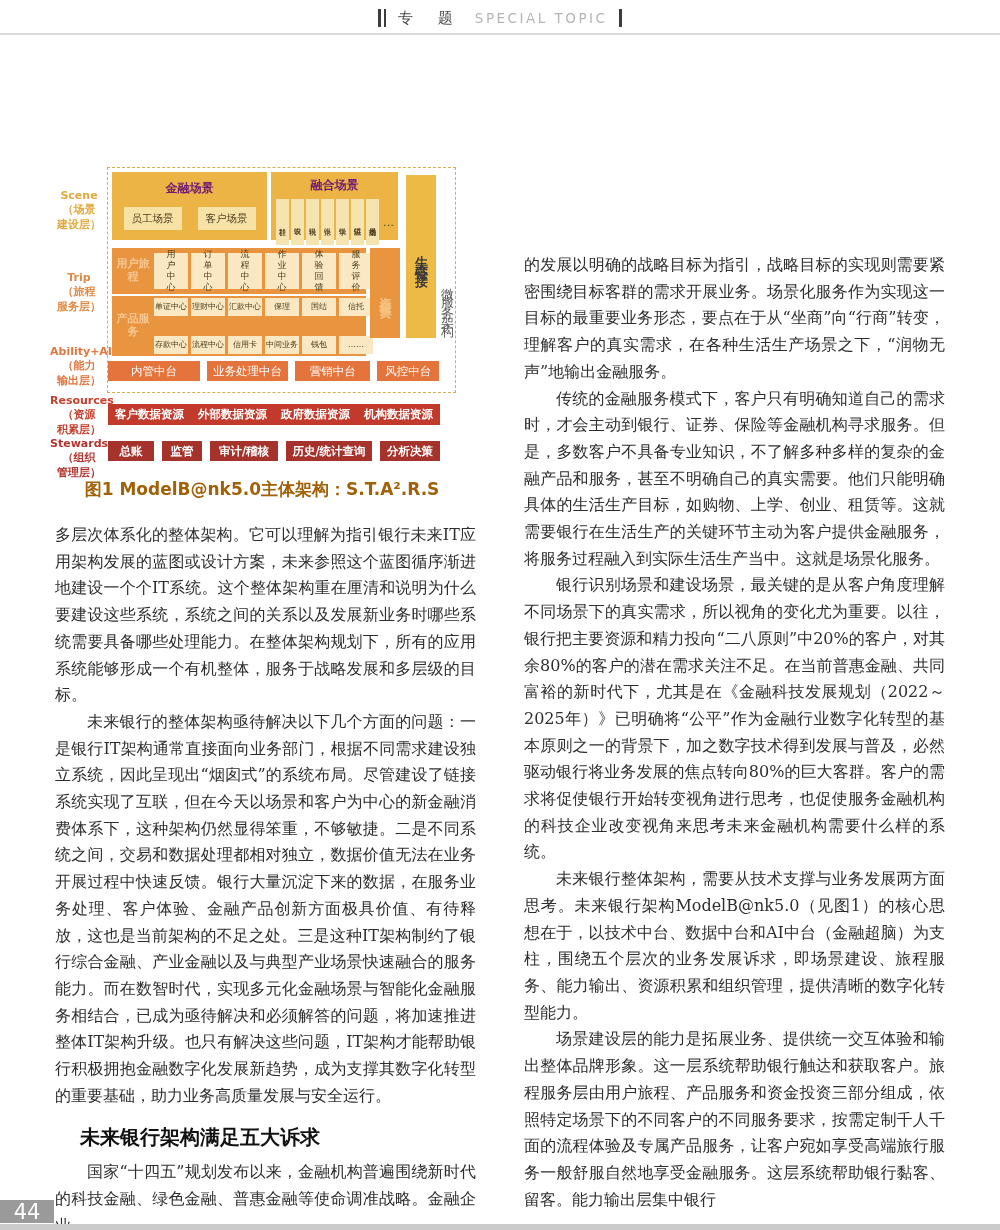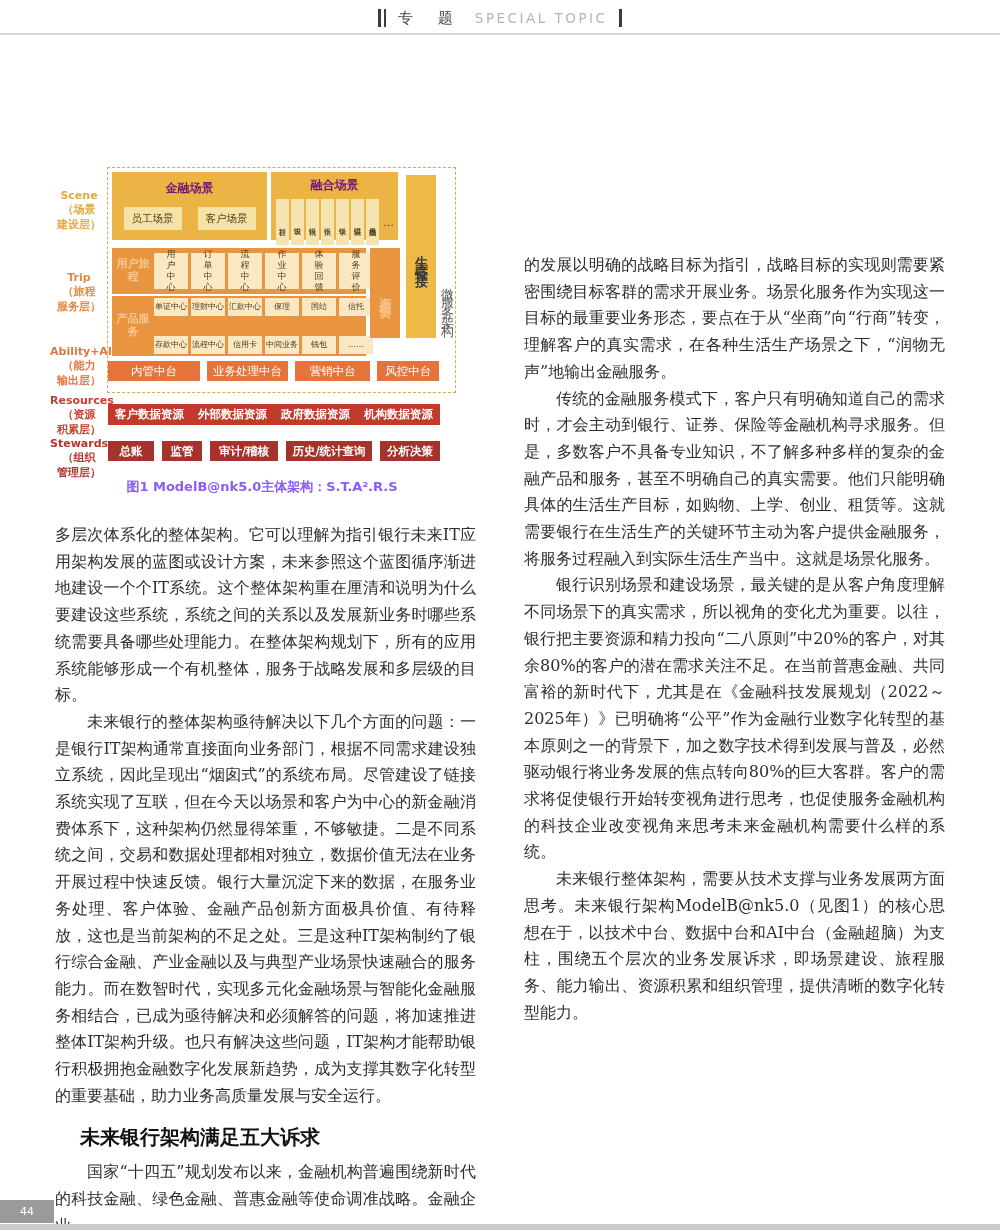--- a/index.html
+++ b/index.html
@@ -83,37 +83,37 @@
   .ab2 { left:58px; top:206px; width:349px; gap:9px;margin-top:33px; }
 
   .res-bar { position:absolute; left:58px; top:239px; width:332px; height:21px;
     background:#c13a2b; color:#fff; display:flex; justify-content:space-around;
     align-items:center; font-size:11.5px; font-weight:bold; }
   .stew-row { position:absolute; left:58px; top:276px; width:332px; display:flex; gap:8px; }
   .stew-box { background:#a5332c; color:#fff; font-size:11.5px; height:20px;
     display:flex; align-items:center; justify-content:center; font-weight:bold; }
 
   .caption { position:absolute; left:0; top:313px; width:100%; text-align:center;
-    font-size:13px; font-weight:bold; color:#8b5cf6; }
+    font-size:17px; font-weight:bold; color:#a16207; }
 
   
   .col { position:absolute; width:421px; font-size:16px; line-height:26.7px;
     text-align:justify; color:#2e2e2e; }
   .col-left  { left:55px;  top:522px; }
   .col-right { left:524px; top:252px; }
   .col p { margin:0; }
   .indent { text-indent:2em; }
   .col h2 { font-size:20px; font-weight:bold; color:#111; line-height:26px;
     margin:15px 0 9px 25px; text-align:left; }
 
   
   .bottom-edge { position:absolute; left:0; bottom:0; width:100%; height:6px; background:#cbcbcb; }
   .page-num { position:absolute; left:0; top:1200px; width:54px; height:23px;
     background:#9a9a9a; color:#ffffff; font-family:"DejaVu Sans","Liberation Sans",sans-serif;
-    font-size:11px; display:flex; align-items:center; justify-content:center; }
+    font-size:21px; display:flex; align-items:center; justify-content:center; }
 </style>
 </head>
 <body>
 
 <div class="page">
 
   <div class="header">
     <span class="dbar">
         <i></i>
         <i></i>
@@ -247,18 +247,19 @@
     <p class="indent">未来银行的整体架构亟待解决以下几个方面的问题：一是银行IT架构通常直接面向业务部门，根据不同需求建设独立系统，因此呈现出“烟囱式”的系统布局。尽管建设了链接系统实现了互联，但在今天以场景和客户为中心的新金融消费体系下，这种架构仍然显得笨重，不够敏捷。二是不同系统之间，交易和数据处理都相对独立，数据价值无法在业务开展过程中快速反馈。银行大量沉淀下来的数据，在服务业务处理、客户体验、金融产品创新方面极具价值、有待释放，这也是当前架构的不足之处。三是这种IT架构制约了银行综合金融、产业金融以及与典型产业场景快速融合的服务能力。而在数智时代，实现多元化金融场景与智能化金融服务相结合，已成为亟待解决和必须解答的问题，将加速推进整体IT架构升级。也只有解决这些问题，IT架构才能帮助银行积极拥抱金融数字化发展新趋势，成为支撑其数字化转型的重要基础，助力业务高质量发展与安全运行。</p>
     <h2>未来银行架构满足五大诉求</h2>
     <p class="indent">国家“十四五”规划发布以来，金融机构普遍围绕新时代的科技金融、绿色金融、普惠金融等使命调准战略。金融企业</p>
   </div>
 
   <div class="col col-right">
     <p>的发展以明确的战略目标为指引，战略目标的实现则需要紧密围绕目标客群的需求开展业务。场景化服务作为实现这一目标的最重要业务形态，要点在于从“坐商”向“行商”转变，理解客户的真实需求，在各种生活生产场景之下，“润物无声”地输出金融服务。</p>
     <p class="indent">传统的金融服务模式下，客户只有明确知道自己的需求时，才会主动到银行、证券、保险等金融机构寻求服务。但是，多数客户不具备专业知识，不了解多种多样的复杂的金融产品和服务，甚至不明确自己的真实需要。他们只能明确具体的生活生产目标，如购物、上学、创业、租赁等。这就需要银行在生活生产的关键环节主动为客户提供金融服务，将服务过程融入到实际生活生产当中。这就是场景化服务。</p>
     <p class="indent">银行识别场景和建设场景，最关键的是从客户角度理解不同场景下的真实需求，所以视角的变化尤为重要。以往，银行把主要资源和精力投向“二八原则”中20%的客户，对其余80%的客户的潜在需求关注不足。在当前普惠金融、共同富裕的新时代下，尤其是在《金融科技发展规划（2022～2025年）》已明确将“公平”作为金融行业数字化转型的基本原则之一的背景下，加之数字技术得到发展与普及，必然驱动银行将业务发展的焦点转向80%的巨大客群。客户的需求将促使银行开始转变视角进行思考，也促使服务金融机构的科技企业改变视角来思考未来金融机构需要什么样的系统。</p>
     <p class="indent">未来银行整体架构，需要从技术支撑与业务发展两方面思考。未来银行架构ModelB@nk5.0（见图1）的核心思想在于，以技术中台、数据中台和AI中台（金融超脑）为支柱，围绕五个层次的业务发展诉求，即场景建设、旅程服务、能力输出、资源积累和组织管理，提供清晰的数字化转型能力。</p>
+    <p class="indent">场景建设层的能力是拓展业务、提供统一交互体验和输出整体品牌形象。这一层系统帮助银行触达和获取客户。旅程服务层由用户旅程、产品服务和资金投资三部分组成，依照特定场景下的不同客户的不同服务要求，按需定制千人千面的流程体验及专属产品服务，让客户宛如享受高端旅行服务一般舒服自然地享受金融服务。这层系统帮助银行黏客、留客。能力输出层集中银行</p>
   </div>
 
   <div class="bottom-edge"></div>
   <div class="page-num">44</div>
 
 </div>
 
 </body></html>

